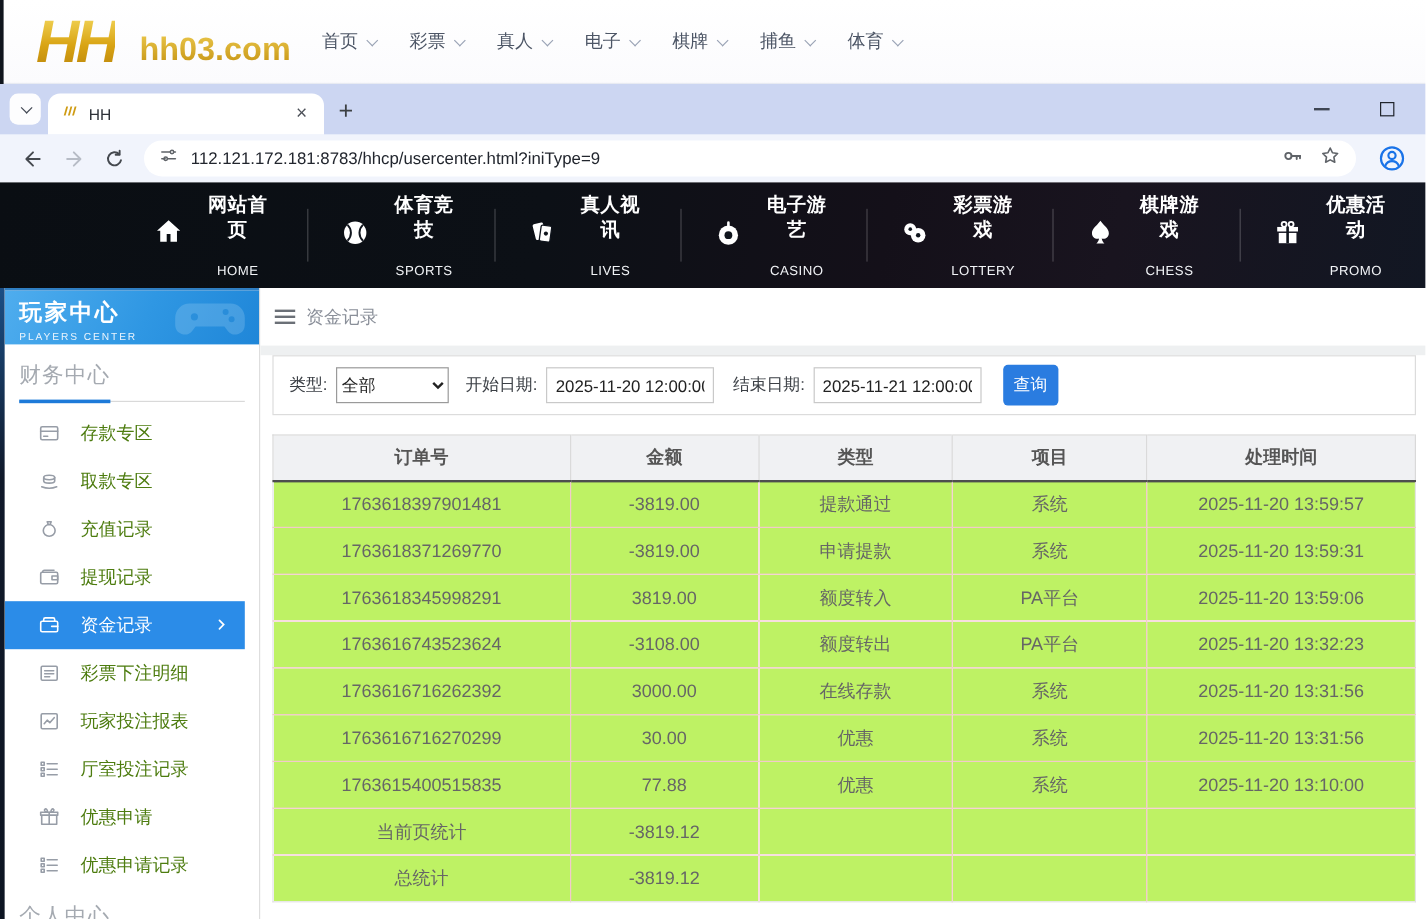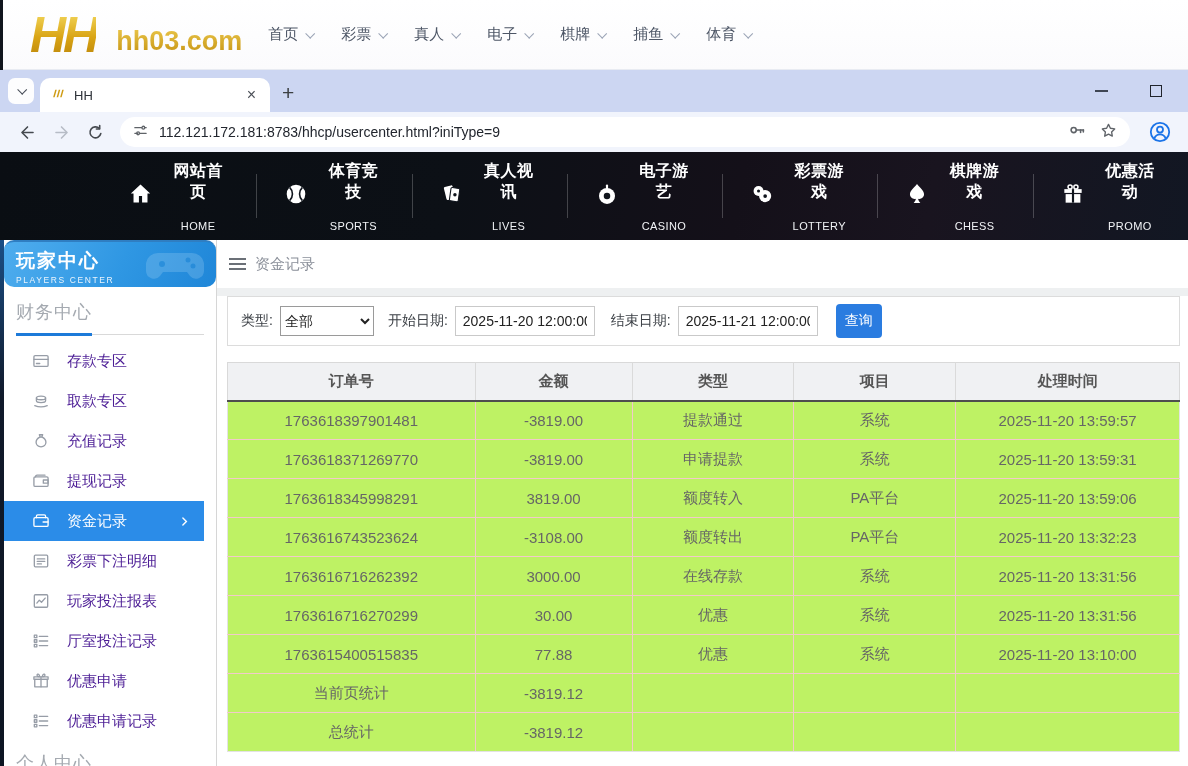--- a/index.html
+++ b/index.html
@@ -53,31 +53,31 @@
     width:1px; height:44px; background:rgba(255,255,255,.22); }
   .gn-text { text-align:center; }
   .gn-title { font-size:16px; font-weight:bold; color:#fff; letter-spacing:.5px; }
   .gn-sub { font-size:11px; color:#f2f4f7; margin-top:17px; letter-spacing:.4px; }
 
   
   .workspace { flex:1; display:flex; min-height:0; }
   .side-strip { width:4px; background:linear-gradient(180deg,#1b4f86,#10192a 30%,#0d1522); }
   .sidebar { width:213px; background:#fff; border-right:1px solid #d6d6d6; overflow:hidden; }
   .sb-header { height:47px; position:relative; padding:6px 12px 0;
-    background:linear-gradient(115deg,#4fadee 0%,#2f97e3 55%,#1f86d8 100%); border-top:2px solid #2f7ec2;border-radius:10px; }
+    background:linear-gradient(115deg,#4fadee 0%,#2f97e3 55%,#1f86d8 100%); border-top:2px solid #2f7ec2; }
   .sb-title { font-size:19px; font-weight:bold; color:#fff; letter-spacing:2px; }
   .sb-sub { font-size:8.5px; color:#eaf4fd; letter-spacing:1.6px; margin-top:1px; }
   .gamepad-deco { position:absolute; right:10px; top:5px; opacity:.4; }
   .sb-section { padding:13px 12px 0; }
   .sb-section-label { font-size:18px; color:#a5aab1; letter-spacing:1px; }
   .sb-underline { height:1px; background:#d9d9d9; margin-top:10px; margin-right:0; position:relative; }
   .sb-underline i { position:absolute; left:0; top:-1px; width:76px; height:3px; background:#1d7ad9; }
   .sb-menu { margin-top:6px; }
   .sb-item { height:40px; display:flex; align-items:center; padding:0 14px 0 27px; margin-right:12px;
-    color:#4c1d95; font-size:15px; position:relative; cursor:pointer; }
+    color:#4d7c0f; font-size:15px; position:relative; cursor:pointer; }
   .sb-item .s-icon { width:20px; height:20px; color:#979da7; margin-right:16px; display:flex; align-items:center; }
   .sb-item.active { background:#2b8ce8; color:#fff; }
   .sb-item.active .s-icon { color:#fff; }
   .sb-item .chev-right { position:absolute; right:13px; top:13px; display:none; }
   .sb-item.active .chev-right { display:block; }
   .sb-section.personal { padding-top:10px; }
 
   
   .content { flex:1; background:#fff; padding:0 8px 0 10px; display:flex; flex-direction:column; min-width:0; }
   .breadcrumb { height:48px; display:flex; align-items:center; }

